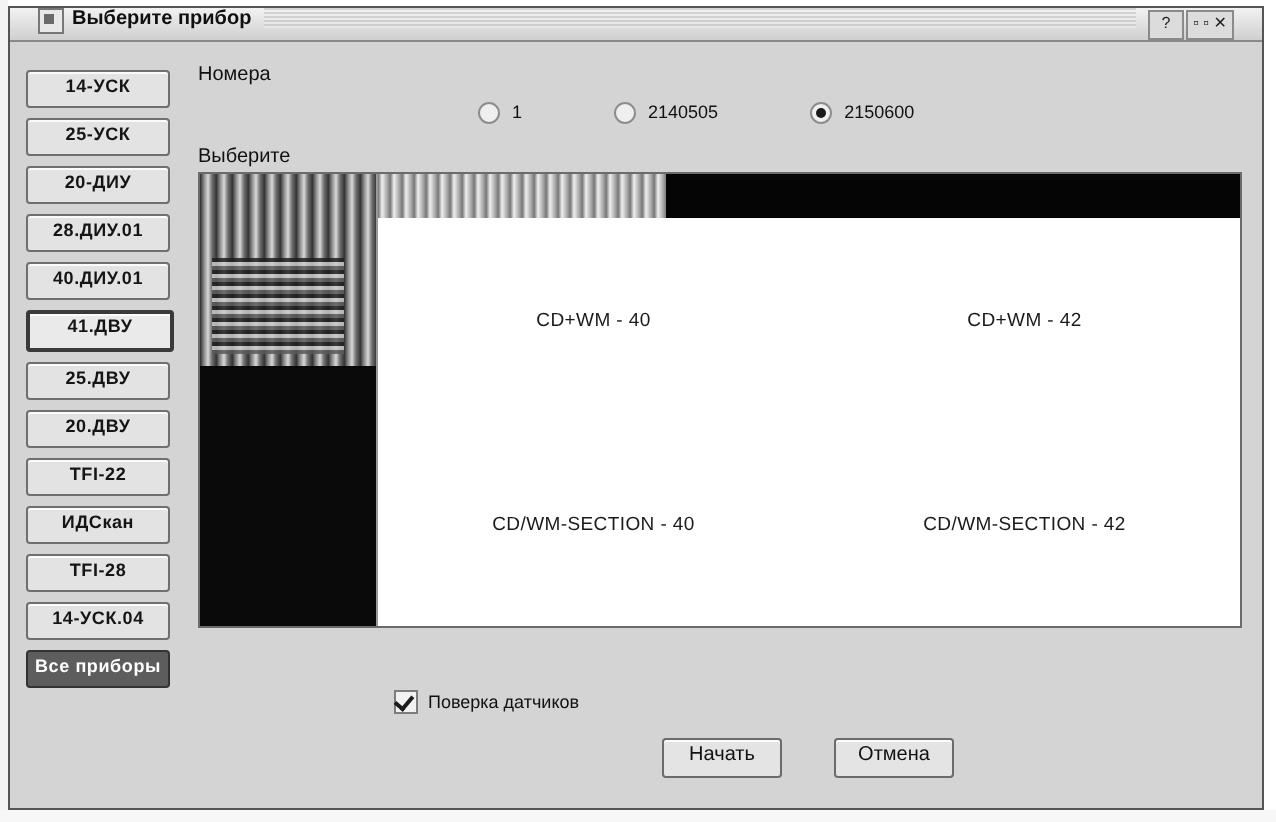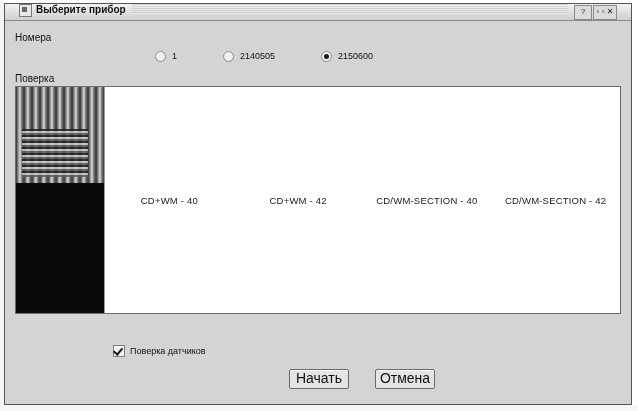--- a/index.html
+++ b/index.html
@@ -211,20 +211,21 @@
     background: repeating-linear-gradient(to bottom,
       #1e1e1e 0px, #1e1e1e 2px,
       #c9c9c9 2px, #c9c9c9 4px,
       #5a5a5a 4px, #5a5a5a 6px);
     opacity: .85;
   }
 
   .grid {
     flex: 1;
     display: flex;
+    flex-direction: column;
   }
   .grid-header {
     height: 22px;
     display: flex;
     flex: none;
   }
   .hdr-cell {
     flex: 1;
     box-sizing: border-box;
   }
@@ -288,21 +289,21 @@
     justify-content: center;
     gap: 26px;
     margin-top: 12px;
   }
   .dlgbtn {
     width: 58px;
     height: 18px;
     background: #e4e4e4;
     border: 1px solid #6b6b6b;
     border-radius: 2px;
-    font-size: 14px;
+    font-size: 10px;
     color: #111;
     text-align: center;
     line-height: 16px;
     box-shadow: inset 0 1px 0 #fdfdfd;
   }
 
   
   .edge-left {
     position: absolute;
     left: 0; top: 0;
@@ -329,41 +330,56 @@
     <div class="title-text">Выберите прибор</div>
     <div class="title-dots"></div>
     <div class="win-btns">
       <div class="win-btn">?</div>
       <div class="win-btn wide">▫ ▫ ✕</div>
     </div>
   </div>
 
   <div class="body">
 
+    <div class="devlist">
+      <div class="devbtn">14-УСК</div>
+      <div class="devbtn">25-УСК</div>
+      <div class="devbtn">20-ДИУ</div>
+      <div class="devbtn">28.ДИУ.01</div>
+      <div class="devbtn">40.ДИУ.01</div>
+      <div class="devbtn selected">41.ДВУ</div>
+      <div class="devbtn">25.ДВУ</div>
+      <div class="devbtn">20.ДВУ</div>
+      <div class="devbtn">ТFI-22</div>
+      <div class="devbtn">ИДСкан</div>
+      <div class="devbtn">ТFI-28</div>
+      <div class="devbtn">14-УСК.04</div>
+      <div class="devbtn dark">Все приборы</div>
+    </div>
 
     <div class="content">
 
       <div class="section-label">Номера</div>
 
       <div class="numbers-row">
         <div class="radio-item">
           <span class="radio"></span>
           <span>1</span>
         </div>
         <div class="radio-item">
           <span class="radio"></span>
           <span>2140505</span>
         </div>
         <div class="radio-item">
           <span class="radio checked"></span>
           <span>2150600</span>
         </div>
       </div>
 
-      <div class="section-label">Поверка</div>
+      <div class="section-label">Выберите</div>
 
       <div class="variants">
 
         <div class="preview">
           <div class="streak"></div>
         </div>
 
         <div class="grid">
           <div class="grid-header">
             <div class="hdr-cell stripes"></div>

